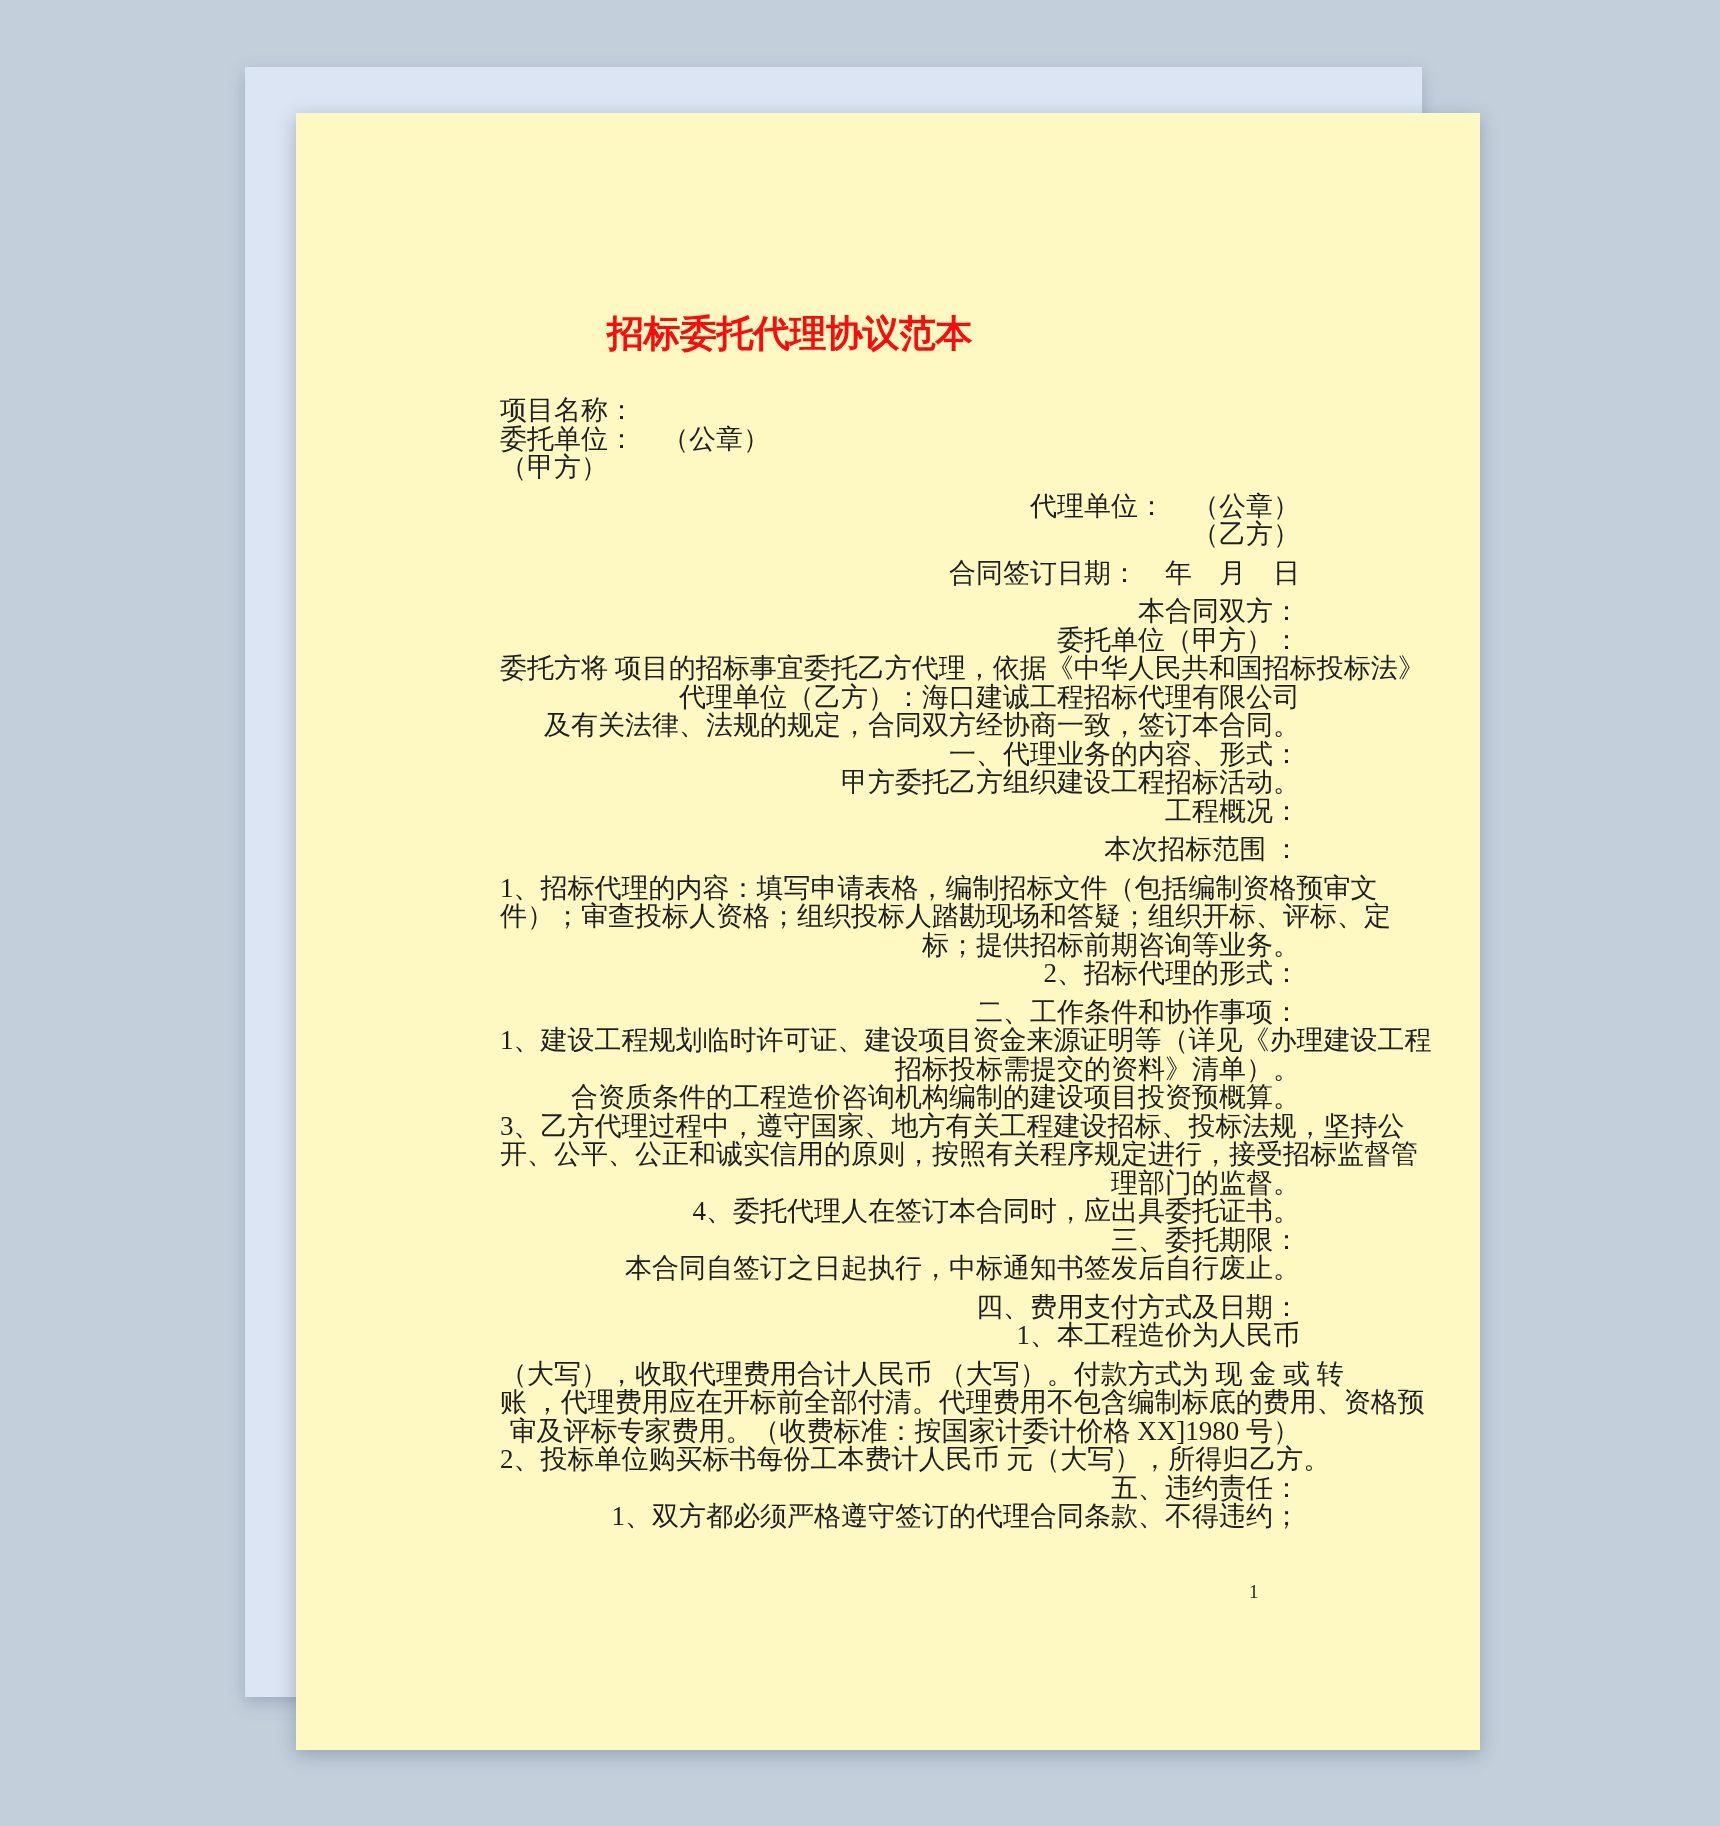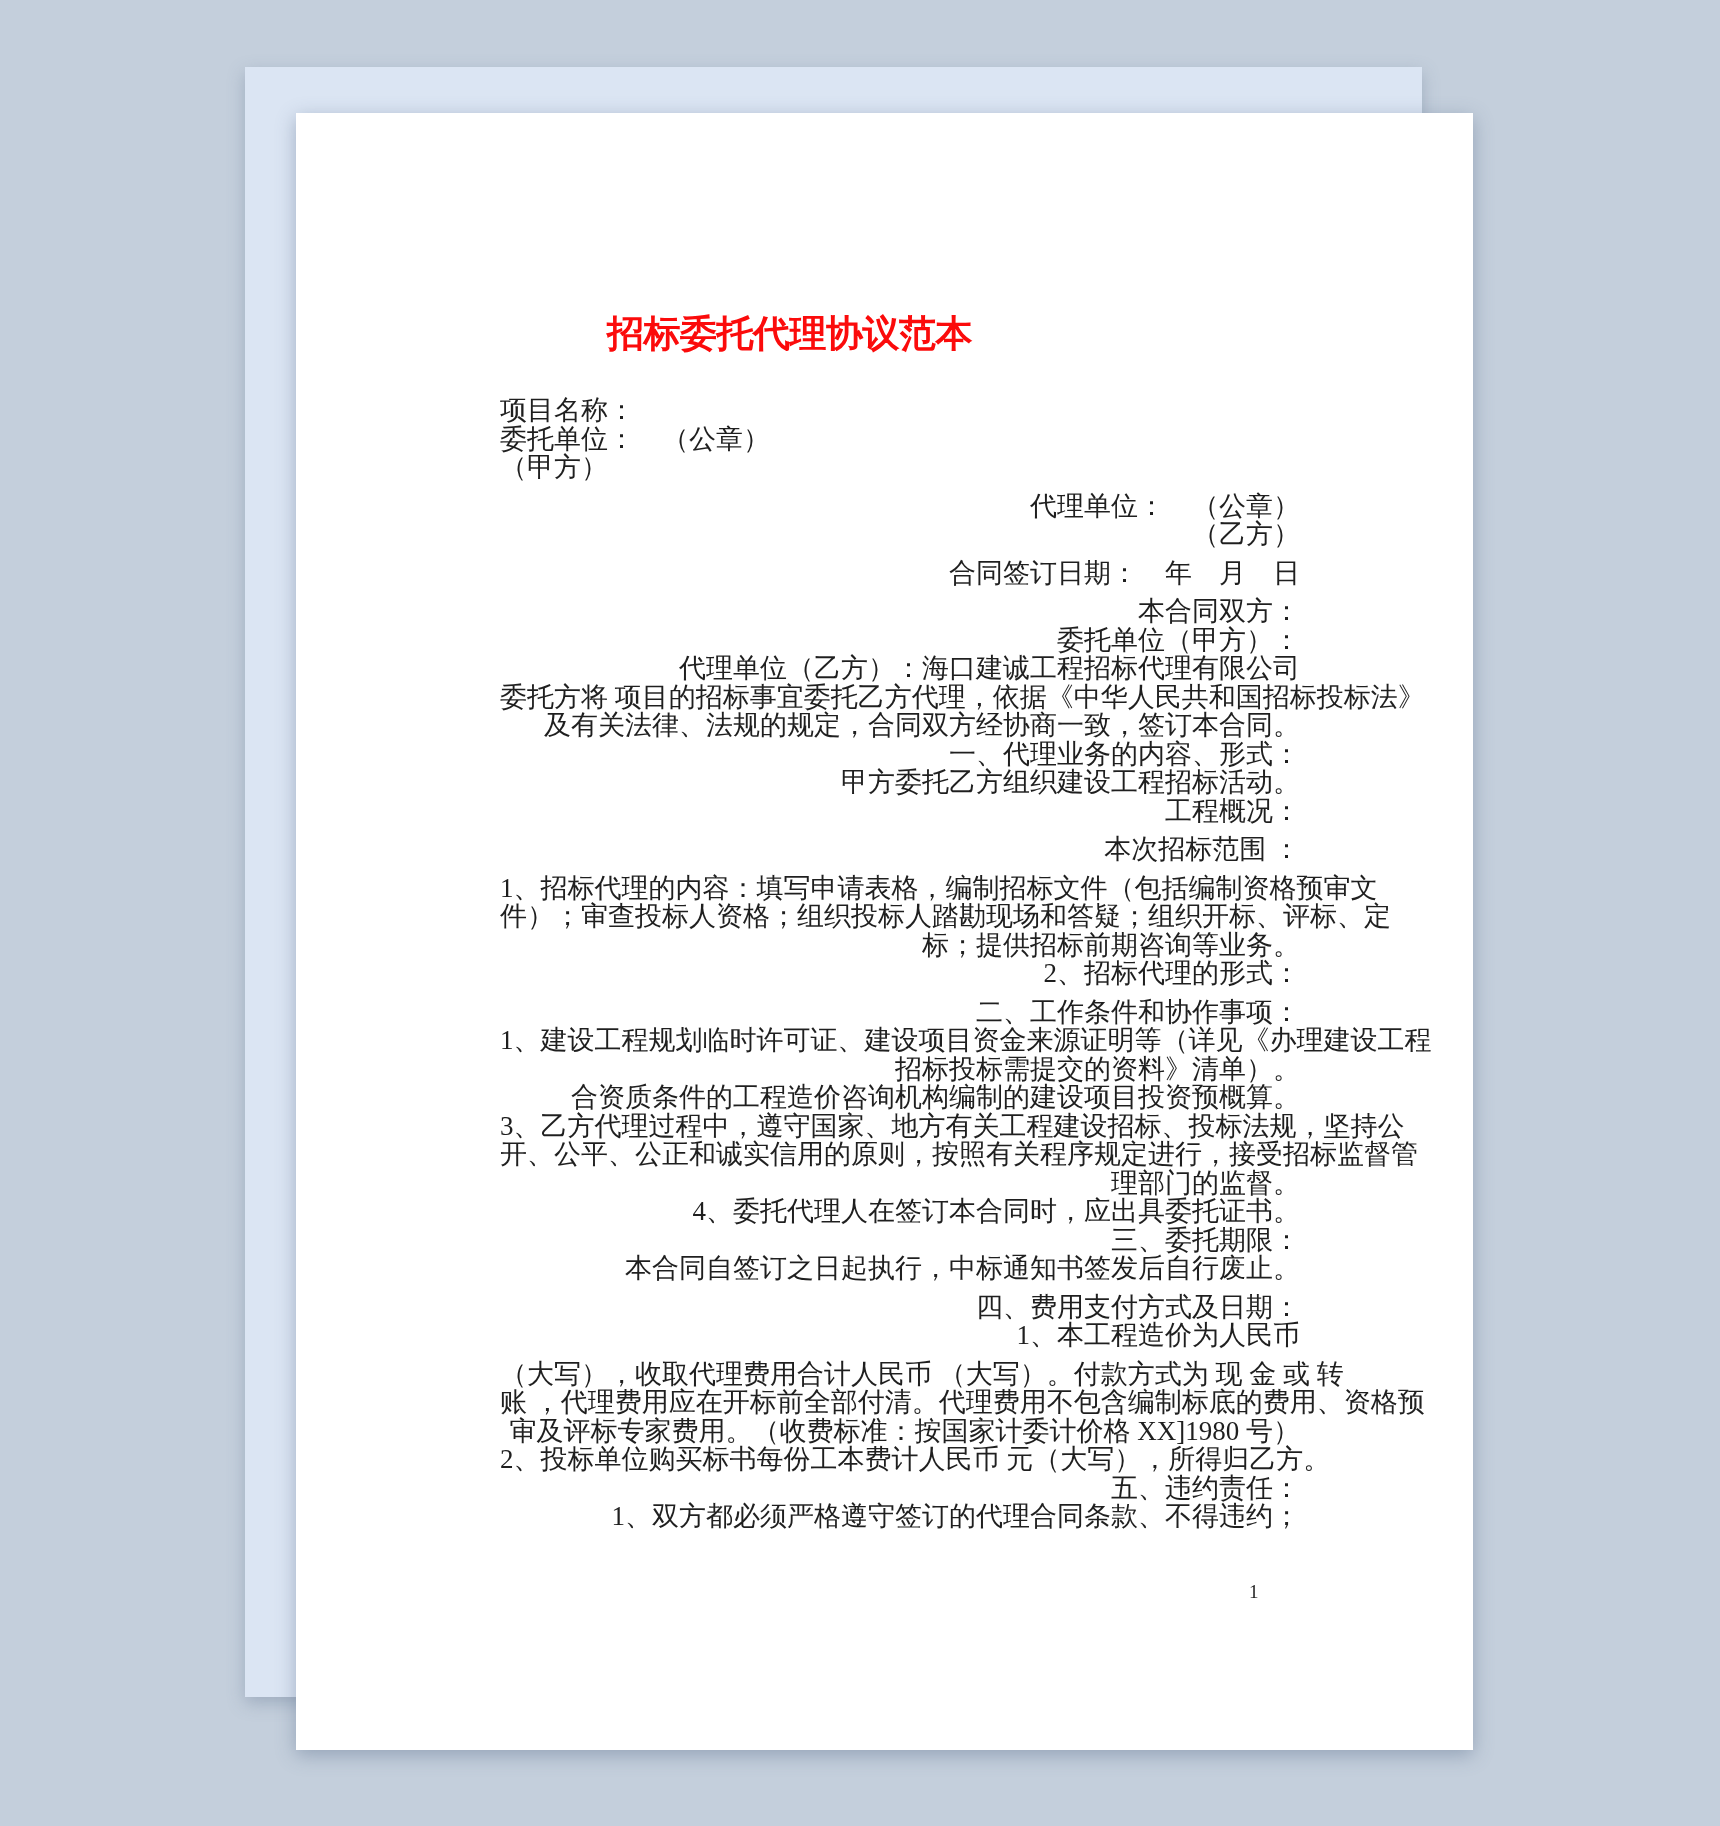--- a/index.html
+++ b/index.html
@@ -24,22 +24,23 @@
     height: 1630px;
     background: #dbe5f3;
     box-shadow: 0 6px 16px rgba(88, 108, 138, 0.35);
   }
   .front-page {
     position: absolute;
     left: 296px;
     top: 113px;
     width: 1177px;
     height: 1637px;
-    background: #ffffff;
+    background: #fef9c3;
     box-shadow: 0 5px 18px rgba(88, 108, 138, 0.45);
+    padding-left: 7px;
   }
   .doc-title {
     position: absolute;
     left: 311px;
     top: 196px;
     font-family: "Liberation Sans", "DejaVu Sans", sans-serif;
     font-weight: 700;
     font-size: 37px;
     letter-spacing: -0.5px;
     white-space: pre;
@@ -85,22 +86,22 @@
         <div class="block spaced">
           <div class="doc-line">代理单位：　（公章）</div>
           <div class="doc-line">（乙方）</div>
         </div>
         <div class="block spaced">
           <div class="doc-line">合同签订日期：　年　月　日</div>
         </div>
         <div class="block spaced">
           <div class="doc-line">本合同双方：</div>
           <div class="doc-line">委托单位（甲方）：</div>
+          <div class="doc-line">委托方将 项目的招标事宜委托乙方代理，依据《中华人民共和国招标投标法》</div>
           <div class="doc-line">代理单位（乙方）：海口建诚工程招标代理有限公司</div>
-          <div class="doc-line">委托方将 项目的招标事宜委托乙方代理，依据《中华人民共和国招标投标法》</div>
           <div class="doc-line">及有关法律、法规的规定，合同双方经协商一致，签订本合同。</div>
           <div class="doc-line">一、代理业务的内容、形式：</div>
           <div class="doc-line">甲方委托乙方组织建设工程招标活动。</div>
           <div class="doc-line">工程概况：</div>
         </div>
         <div class="block spaced">
           <div class="doc-line">本次招标范围 ：</div>
         </div>
         <div class="block spaced">
           <div class="doc-line">1、招标代理的内容：填写申请表格，编制招标文件（包括编制资格预审文</div>

